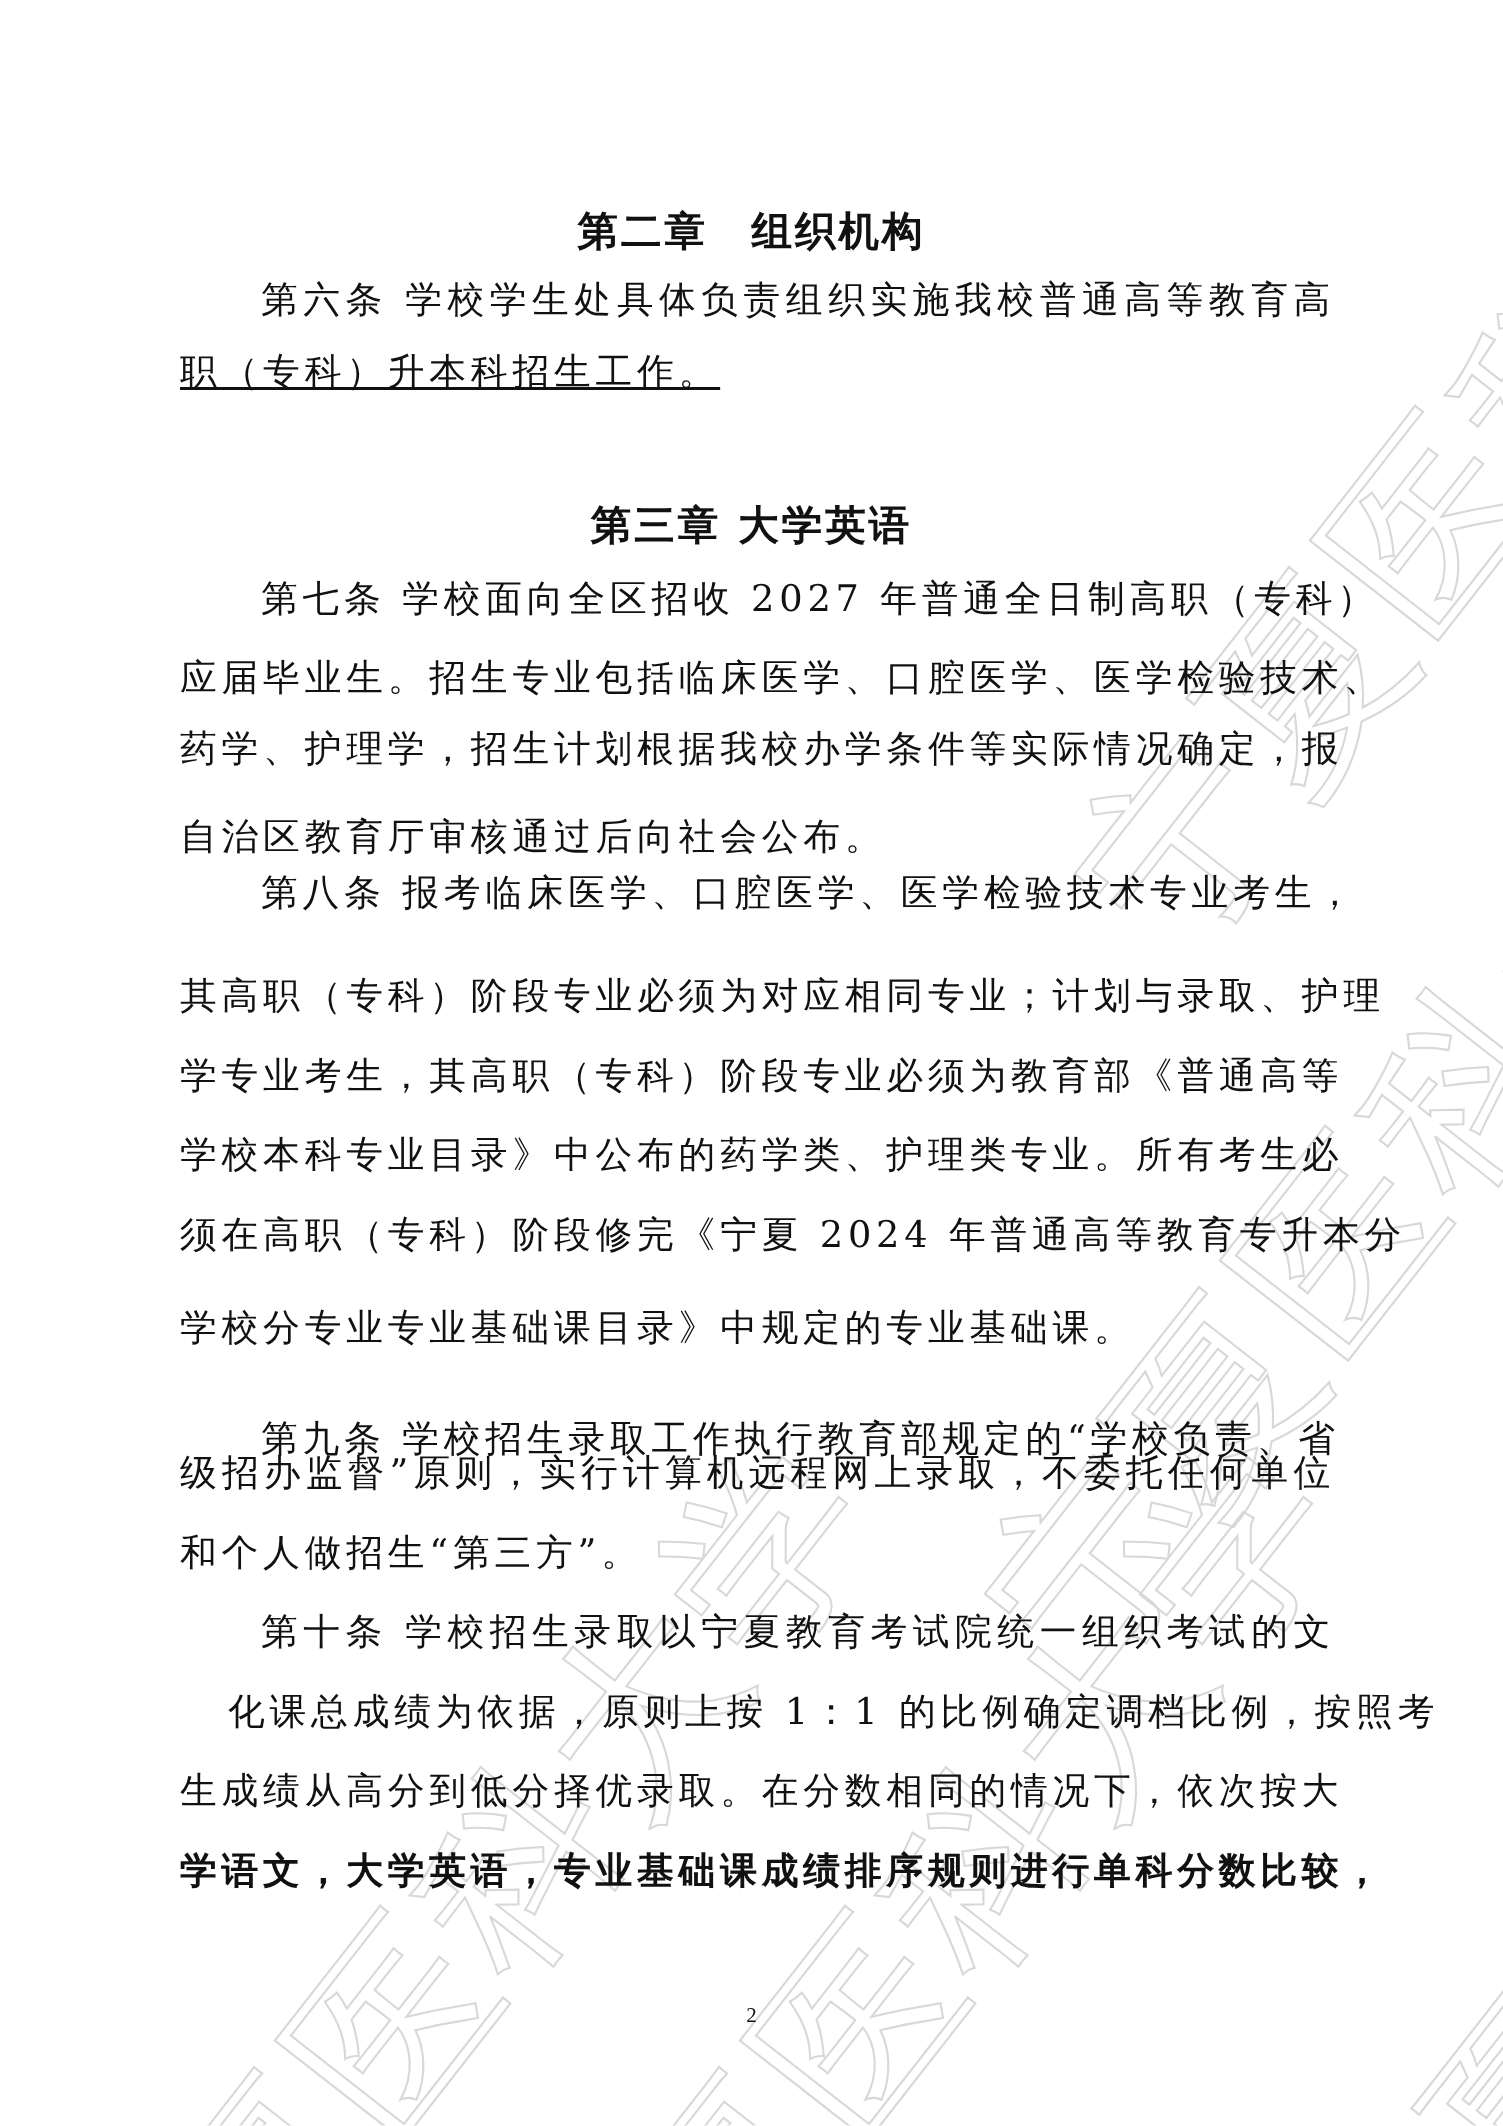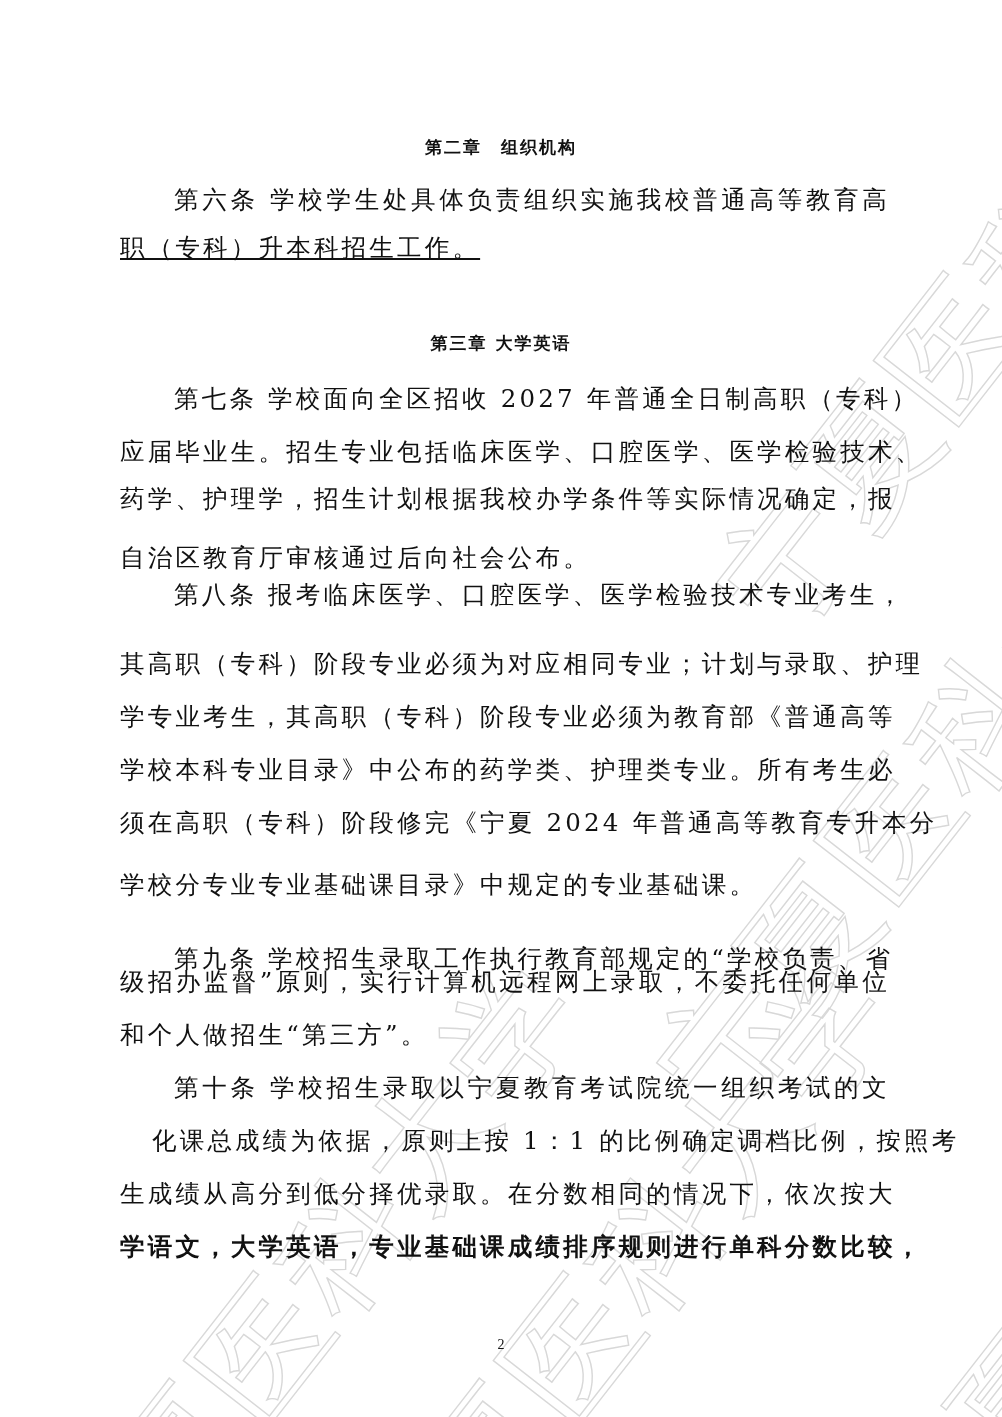--- a/index.html
+++ b/index.html
@@ -20,21 +20,21 @@
       letter-spacing: 4px;
       white-space: nowrap;
       transform-origin: left top;
       transform: rotate(-52deg);
       opacity: 0.95;
     }
     .page { position: relative; z-index: 1; }
     .heading {
       position: absolute; left: 0; width: 1002px; text-align: center;
       font-family: "DejaVu Sans", sans-serif; font-weight: bold;
-      font-size: 17px; letter-spacing: 2px;
+      font-size: 27px; letter-spacing: 2px;
     }
     .line {
       position: absolute; left: 120px; width: 770px;
       font-size: 24.5px; letter-spacing: 3.2px; white-space: nowrap;
       line-height: 30px;
     }
     .line.indent { left: 174px; width: 716px; }
     .justify { text-align: justify; text-align-last: justify; }
     .page-number {
       position: absolute; left: 0; width: 1002px; top: 1337px; text-align: center;

